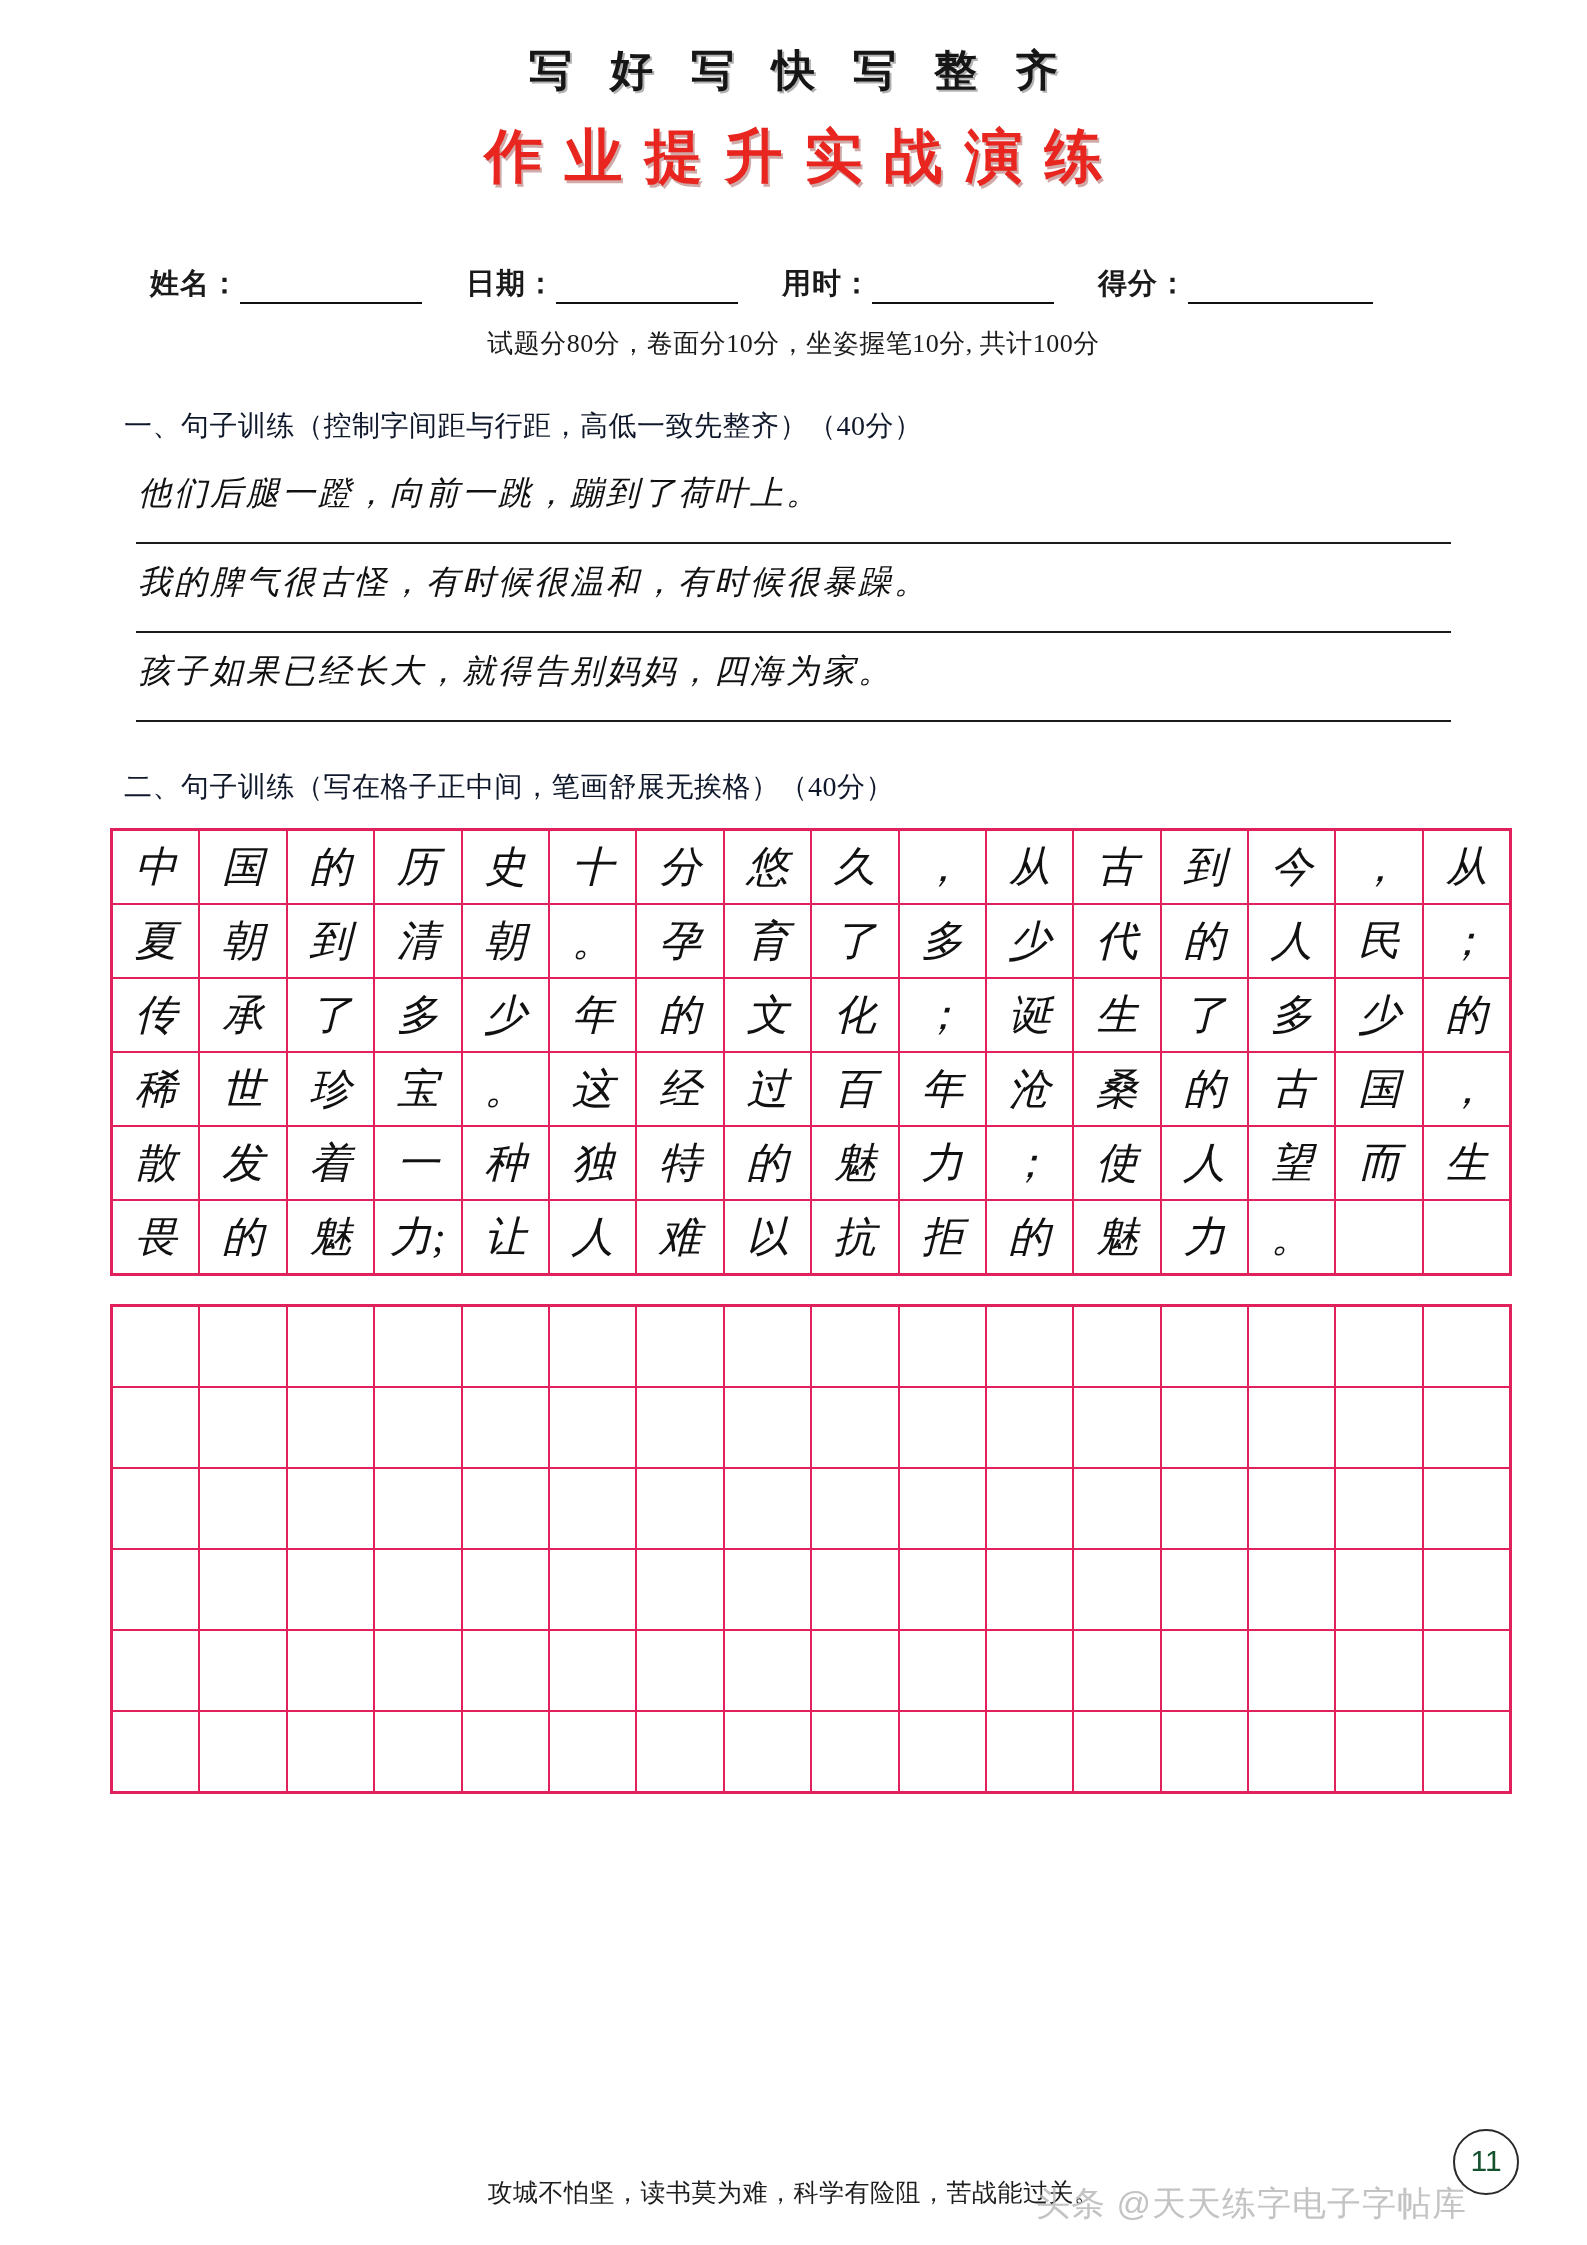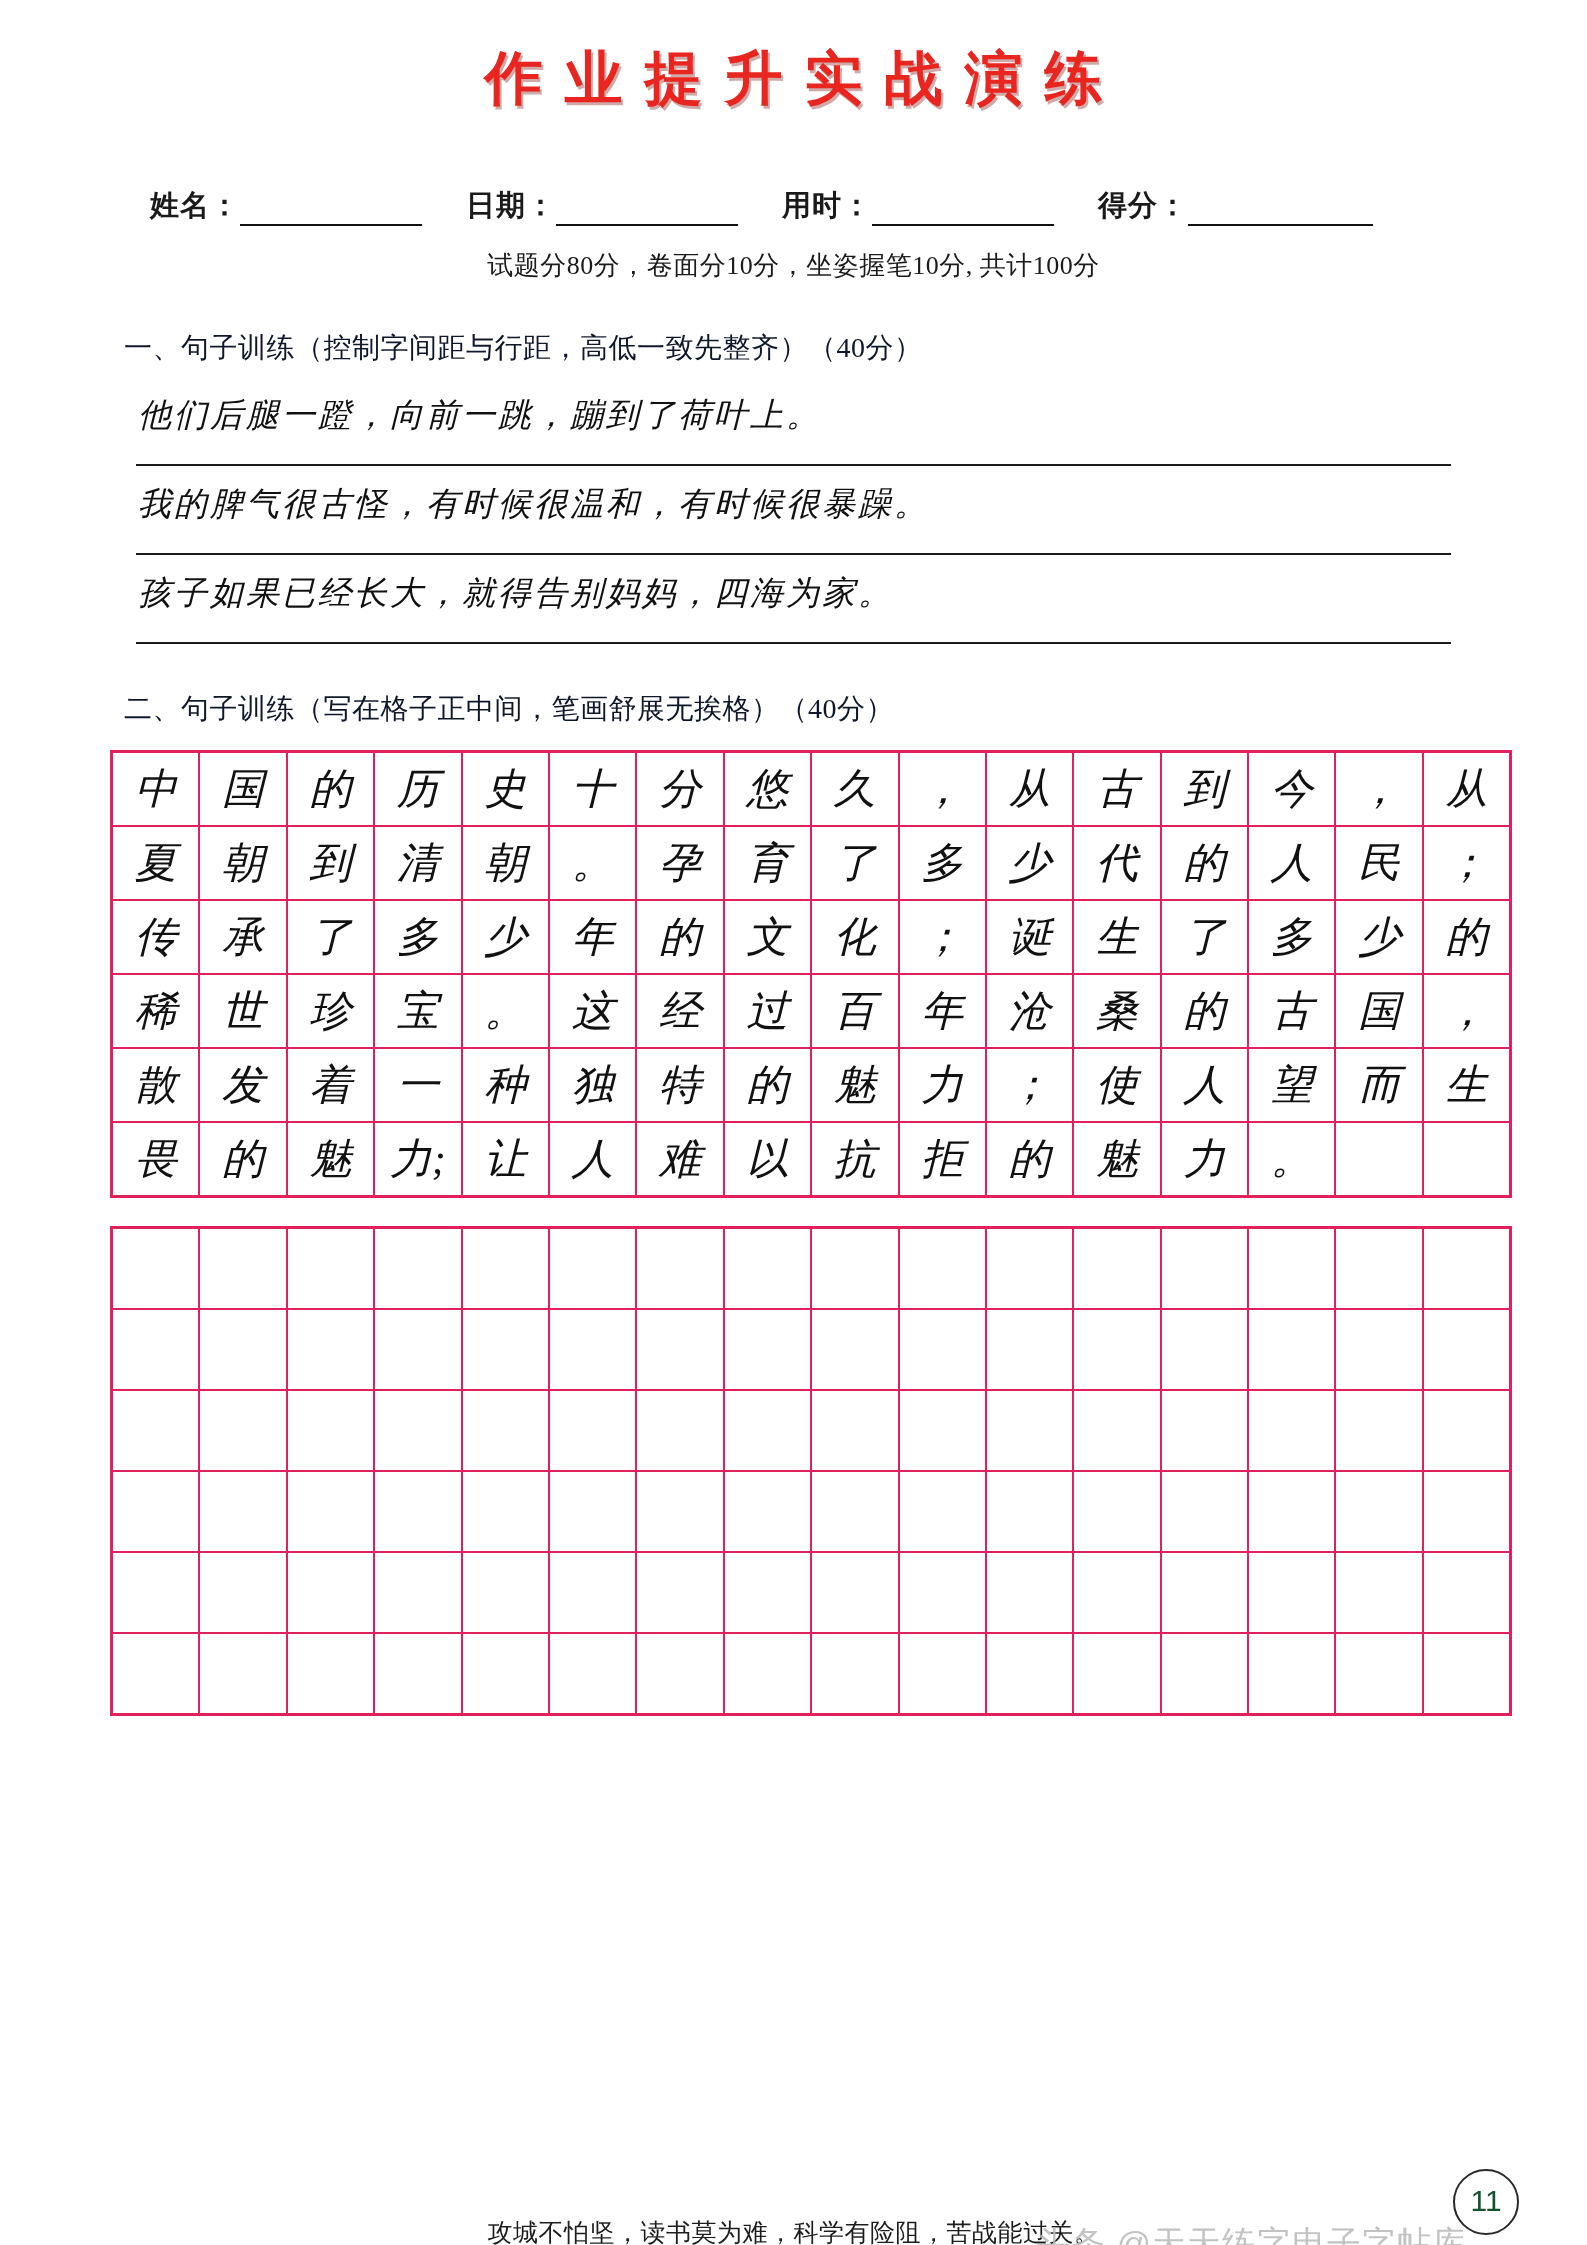--- a/index.html
+++ b/index.html
@@ -35,21 +35,21 @@
     font-family: "Liberation Serif", "DejaVu Serif", serif;
     text-shadow: 2px 2px 0 rgba(0,0,0,0.30);
     white-space: nowrap;
   }
   .main-title {
     text-align: center;
     font-size: 58px;
     font-weight: bold;
     letter-spacing: 22px;
     text-indent: 22px;
-    margin-top: 40px;
+    margin-top: 18px;
     color: #e8251f;
     text-shadow: 2px 3px 0 rgba(120,10,10,0.35);
     white-space: nowrap;
   }
 
   
   .form-row {
     display: flex;
     align-items: center;
     margin-top: 68px;
@@ -173,20 +173,21 @@
     line-height: 60px;
     text-align: center;
     font-family: "Liberation Sans", sans-serif;
   }
 </style>
 </head>
 <body>
 
 <div class="page">
 
+  <div class="slogan">写好写快写整齐</div>
   <div class="main-title">作业提升实战演练</div>
 
   <div class="form-row">
     <div class="field">
       <span class="field-label">姓名：</span>
       <span class="field-line w-name"></span>
     </div>
     <div class="field">
       <span class="field-label">日期：</span>
       <span class="field-line w-date"></span>

